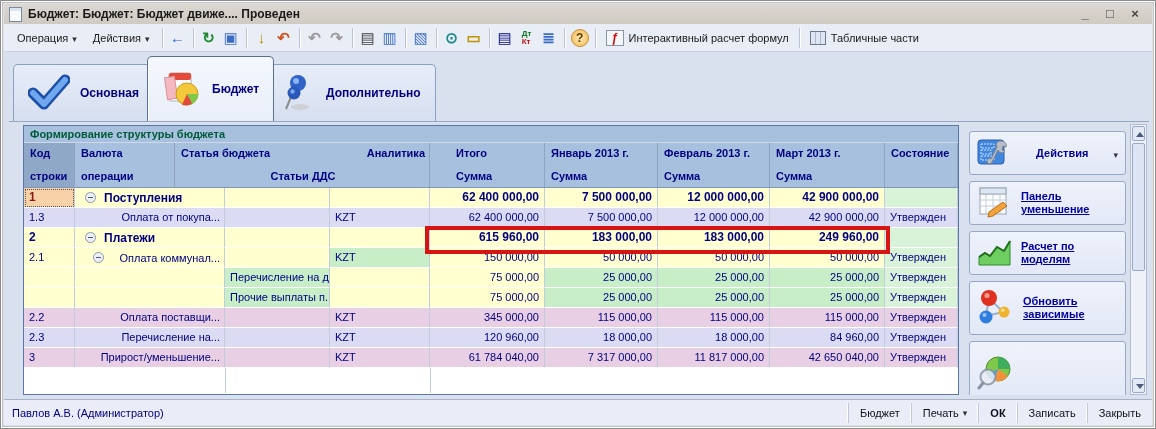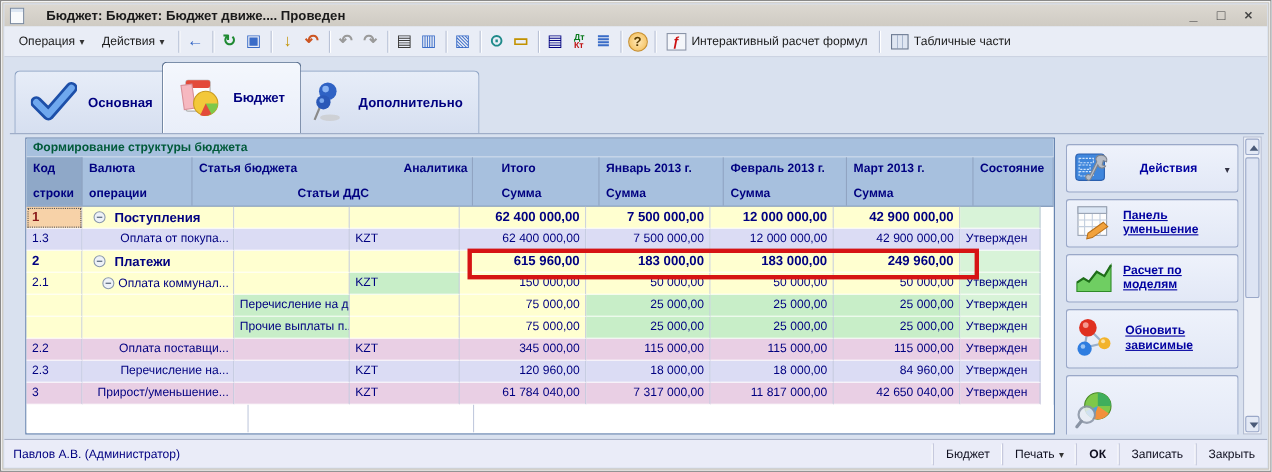--- a/index.html
+++ b/index.html
@@ -3,21 +3,21 @@
 <meta charset="utf-8">
 <style>
   * { margin:0; padding:0; box-sizing:border-box; }
   html,body { background:#f2f2f2; }
   body { font-family:"Liberation Sans", sans-serif; }
   .window { position:relative; width:1156px; height:429px; background:#d9e1ef;
     border:1px solid #8a8a8a; box-shadow:inset 0 0 0 1px #ffffff, inset 0 0 0 2px #c6c2ba; }
 
   
   .titlebar { position:absolute; left:3px; top:3px; right:3px; height:20px;
-    background:linear-gradient(#dcd8d1,#cfcbc3); display:flex; align-items:center; gap:20px; padding:0 5px; }
+    background:linear-gradient(#dcd8d1,#cfcbc3); display:flex; align-items:center; gap:6px; padding:0 5px; }
   .title-icon { width:13px; height:15px; background:#f8fafc; border:1px solid #7a8aa0;
     box-shadow:inset 0 3px 0 #dce6f2; flex:0 0 auto; }
   .title-text { font-size:12px; font-weight:bold; color:#1a1a1a; flex:1 1 auto; white-space:nowrap; overflow:hidden; }
   .win-controls { display:flex; gap:9px; padding-right:4px; }
   .win-btn { font-size:13px; font-weight:bold; color:#444; width:16px; text-align:center; cursor:default; line-height:16px; }
 
   
   .toolbar { position:absolute; left:3px; top:23px; right:3px; height:28px; background:#e9edf6;
     border-bottom:1px solid #c9d0e0; display:flex; align-items:center; padding:0 5px; font-size:11px; }
   .menu-btn { display:flex; align-items:center; gap:4px; padding:3px 7px; color:#1a1a1a; border:1px solid transparent; }
@@ -68,21 +68,21 @@
     font-size:11px; font-weight:bold; padding-left:6px; border-bottom:1px solid #cdd9ea; }
 
   .thead { display:flex; height:45px; background:#a7c0de; border-bottom:1px solid #7f96b6; }
   .thead .tc { border-right:1px solid #90a4c2; color:#000080; font-weight:bold; font-size:11px;
     padding:4px 4px 0 6px; display:flex; flex-direction:column; justify-content:space-between; padding-bottom:5px; }
   .code-h { background:#8fa8c8; }
   .h12 .l1 { display:flex; justify-content:space-between; }
   .h12 .l2 { text-align:center; }
   .h-ind { padding-left:26px !important; }
 
-  .c0{width:51px;} .c1{width:138px;} .c2{width:105px;} .c3{width:100px;} .c4{width:115px;}
+  .c0{width:51px;} .c1{width:150px;} .c2{width:105px;} .c3{width:100px;} .c4{width:115px;}
   .c5{width:113px;} .c6{width:112px;} .c7{width:115px;} .c8{width:73px;} .c12{width:255px;}
 
   .trow { display:flex; height:20px; }
   .trow .tc { border-right:1px solid #c2cade; border-bottom:1px solid #ffffff; font-size:11px;
     color:#000080; line-height:18px; white-space:nowrap; overflow:hidden; }
   .num { text-align:right; padding-right:5px; }
   .txt-l { padding-left:5px; }
   .txt-r { text-align:right; padding-right:4px; }
   .row-yellow .tc { background:#ffffd0; }
   .row-lav .tc { background:#dbdcf4; }

